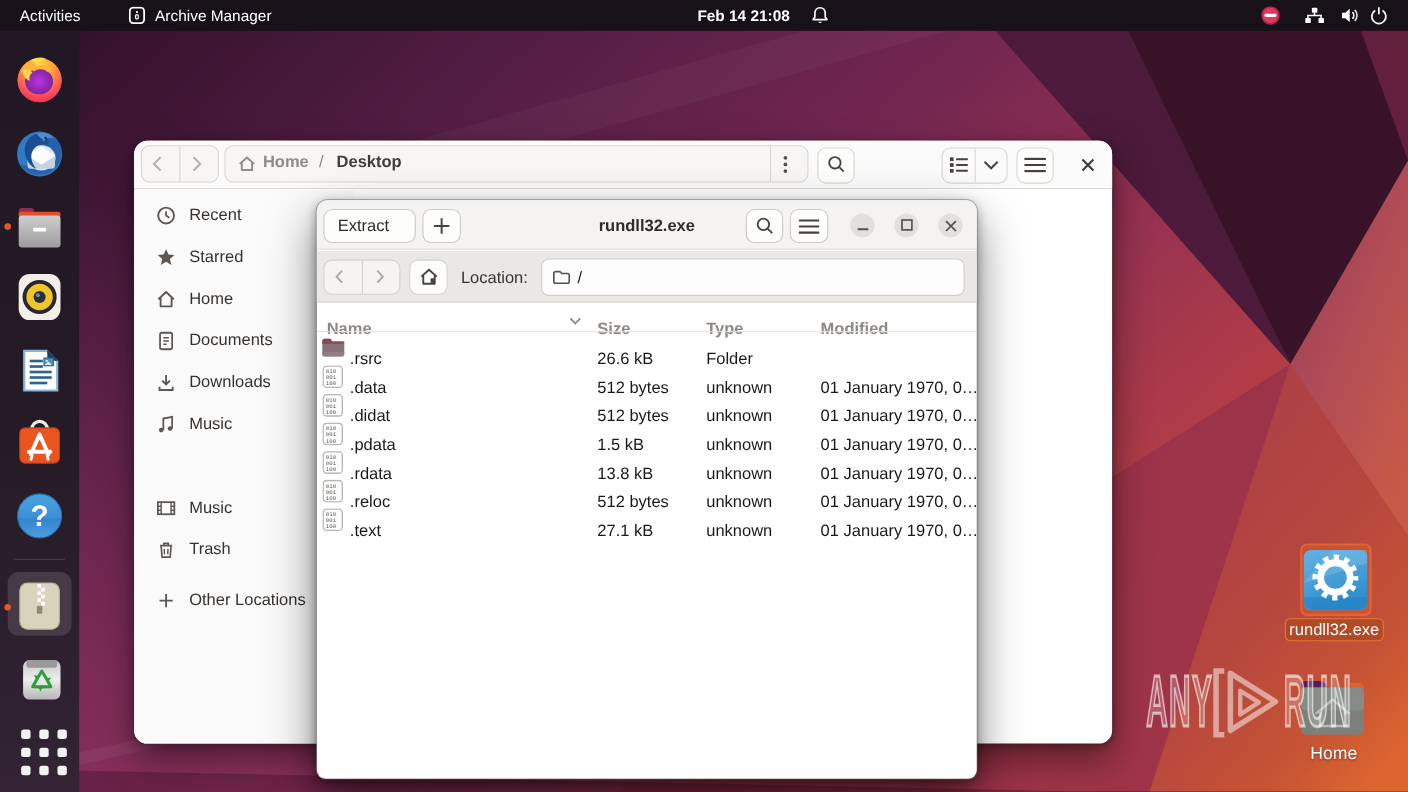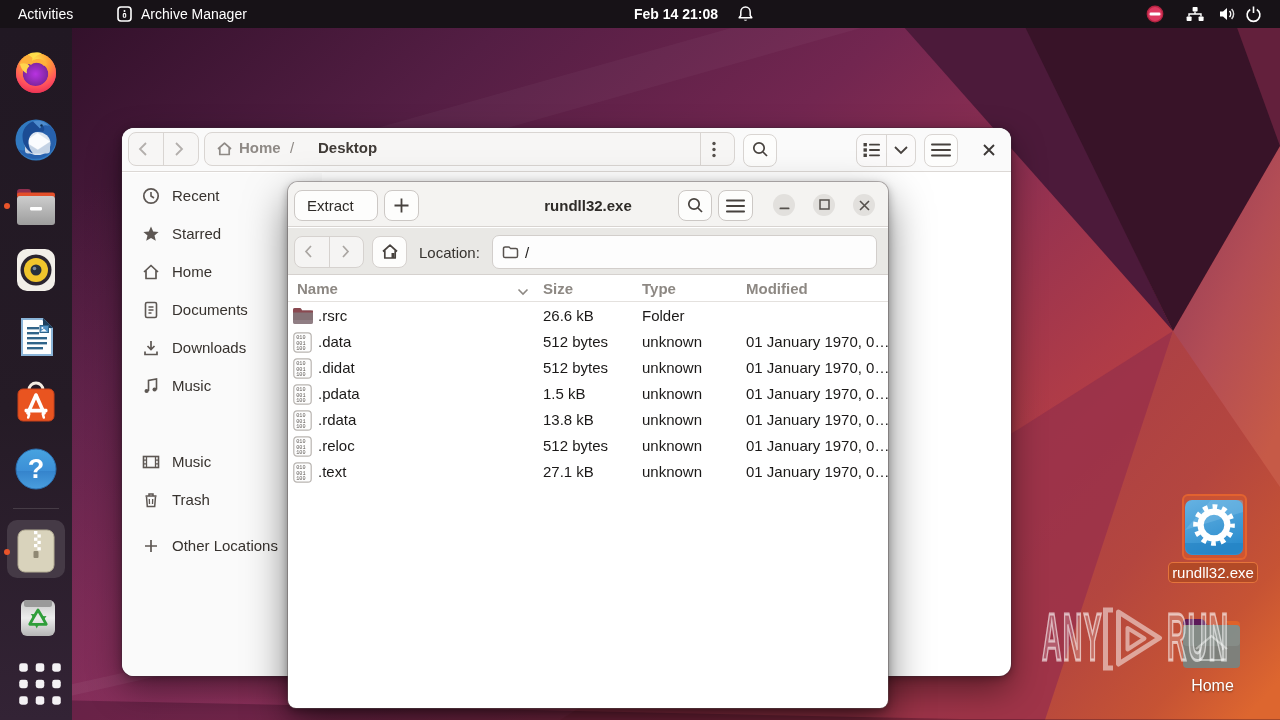--- a/index.html
+++ b/index.html
@@ -35,21 +35,21 @@
   #naut .srow .tx { position:absolute; left:50px; top:0; line-height:36px;text-align:right; }
 
   
   #arch { position:absolute; left:288px; top:182px; width:600px; height:526px; border-radius:10px 10px 8px 8px;
           background:#ffffff; box-shadow:0 0 0 1px rgba(90,80,80,0.4), 0 18px 42px rgba(0,0,0,0.5), 0 3px 10px rgba(0,0,0,0.35); }
   #arch .hdr { position:absolute; left:0; top:0; width:100%; height:45px; background:#f4f3f1;
                border-bottom:1px solid #d8d4d1; border-radius:10px 10px 0 0; }
   #arch .tbar { position:absolute; left:0; top:46px; width:100%; height:47px; background:#e9e8e5;
                 border-bottom:1px solid #d5d1ce; }
   #arch .circ { position:absolute; width:22px; height:22px; border-radius:50%; background:#e2e0dd; }
-  .fr { position:absolute; font-size:15px; color:#1b1918; height:26px; line-height:26px; white-space:nowrap; }
+  .fr { position:absolute; font-size:15px; color:#1b1918; height:26px; line-height:26px; white-space:nowrap;margin-top:11px; }
   .fg { color:#8d8883; font-weight:bold; }
   .binic { left:5px; }
 
   
   #dsel { position:absolute; left:1182px; top:494px; width:65px; height:66px; border-radius:6px;
           background:rgba(226,95,42,0.42); border:2px solid rgba(233,103,46,0.8); }
   #dlab { position:absolute; left:1168px; top:562px; width:90px; height:21px; border-radius:5px;
           background:rgba(175,73,36,0.85); border:1px solid rgba(238,124,64,0.85);
           color:#fff; font-size:15px; text-align:center; line-height:20px; }
   #homelab { position:absolute; left:1160px; top:677px; width:105px; text-align:center; color:#fff; font-size:16px;
@@ -117,21 +117,21 @@
     <svg class="abs" style="left:52px;top:13px;" width="10" height="16" viewBox="0 0 10 16">
         <path d="M2,2 L8,8 L2,14" fill="none" stroke="#b3afac" stroke-width="1.8"></path>
       </svg>
 
     <div class="abs btnish" style="left:82px;top:4px;width:531px;height:34px;background:#f7f6f5;border-color:#d9d5d2;"></div>
     <svg class="abs" style="left:94px;top:13px;" width="17" height="16" viewBox="0 0 17 16">
         <path d="M2,8 L8.5,2.2 L15,8 M3.8,7 L3.8,13.5 L13.2,13.5 L13.2,7" fill="none" stroke="#8f8a86" stroke-width="1.7" stroke-linejoin="round"></path>
       </svg>
     <span class="abs" style="left:117px;top:11px;font-size:15px;font-weight:bold;color:#8f8a86;">Home</span>
     <span class="abs" style="left:168px;top:11px;font-size:15px;color:#8f8a86;">/</span>
-    <span class="abs" style="left:196px;top:11px;font-size:15px;font-weight:bold;color:#403b37;">Desktop</span>
+    <span class="abs" style="left:184px;top:11px;font-size:15px;font-weight:bold;color:#403b37;">Desktop</span>
     <div class="abs" style="left:578px;top:5px;width:1px;height:32px;background:#d9d5d2;"></div>
     <svg class="abs" style="left:589px;top:13px;" width="6" height="17" viewBox="0 0 6 17">
       <circle cx="3" cy="2.5" r="1.7" fill="#55504c"></circle>
         <circle cx="3" cy="8.5" r="1.7" fill="#55504c"></circle>
         <circle cx="3" cy="14.5" r="1.7" fill="#55504c"></circle>
     </svg>
 
     <div class="abs btnish" style="left:621px;top:6px;width:34px;height:33px;border-color:#d9d5d2;"></div>
     <svg class="abs" style="left:630px;top:13px;" width="17" height="17" viewBox="0 0 17 17">
       <circle cx="7" cy="7" r="5.2" fill="none" stroke="#47423e" stroke-width="1.7"></circle>

